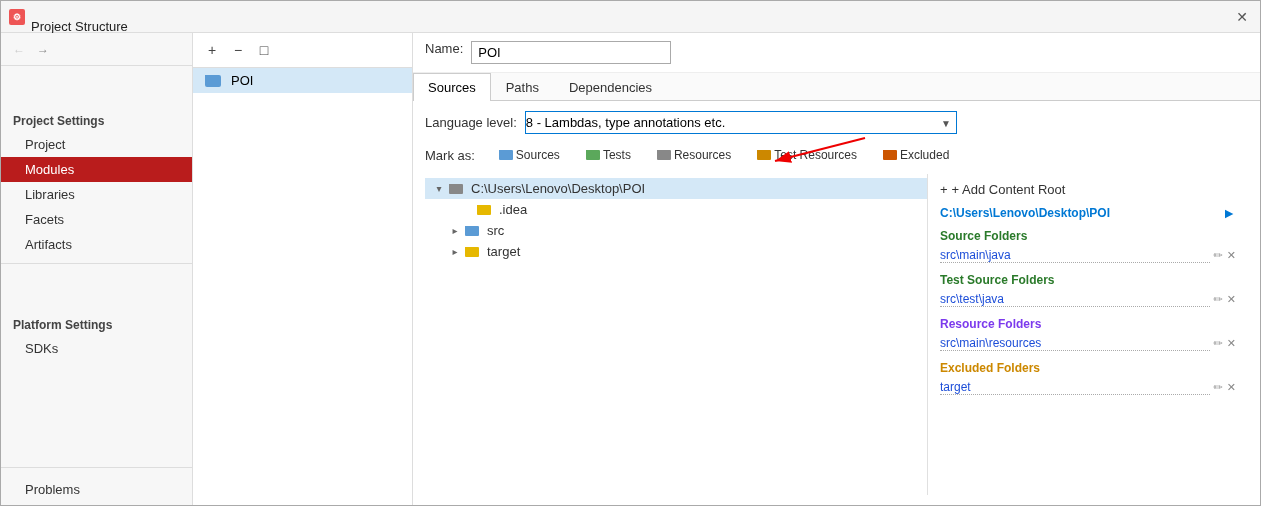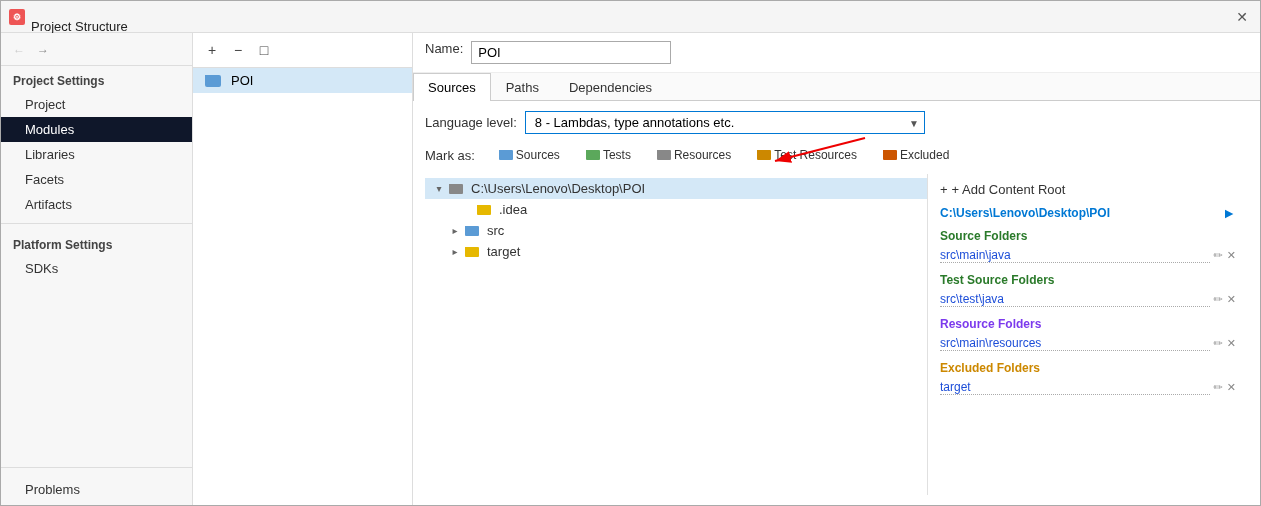--- a/index.html
+++ b/index.html
@@ -15,23 +15,23 @@
 
     .main-content { display: flex; flex: 1; overflow: hidden; }
 
     
     .sidebar { width: 192px; background: #f7f7f7; border-right: 1px solid #ddd; display: flex; flex-direction: column; overflow: hidden; }
 
     .nav-buttons { display: flex; align-items: center; gap: 4px; padding: 6px 8px; border-bottom: 1px solid #ddd; }
     .nav-btn { width: 20px; height: 20px; display: flex; align-items: center; justify-content: center; cursor: pointer; color: #888; font-size: 12px; }
     .nav-btn.disabled { color: #ccc; cursor: default; }
 
-    .sidebar-section-header { font-size: 12px; font-weight: bold; color: #444; padding: 8px 28px 4px 12px; }
+    .sidebar-section-header { font-size: 12px; font-weight: bold; color: #444; padding: 8px 28px 4px 12px; margin-top: 40px; }
     .sidebar-item { padding: 5px 12px 5px 24px; cursor: pointer; color: #333; font-size: 13px; }
-    .sidebar-item.selected { background: #0f172a; color: white; }
+    .sidebar-item.selected { background: #b91c1c; color: white; }
     .sidebar-divider { height: 1px; background: #ddd; margin: 6px 0; }
     .sidebar-spacer { flex: 1; }
     .sidebar-bottom { padding: 8px 24px; color: #333; font-size: 13px; cursor: pointer; }
 
     
     .middle-panel { width: 220px; border-right: 1px solid #ddd; background: #ffffff; display: flex; flex-direction: column; }
     .middle-toolbar { display: flex; align-items: center; gap: 4px; padding: 6px 8px; border-bottom: 1px solid #ddd; }
     .toolbar-btn { width: 22px; height: 22px; display: flex; align-items: center; justify-content: center; cursor: pointer; color: #444; font-size: 14px; border: none; background: transparent; }
 
     .module-item { display: flex; align-items: center; gap: 6px; padding: 5px 12px; cursor: pointer; background: #d4e8f7; }
@@ -46,21 +46,21 @@
 
     .tabs-bar { display: flex; border-bottom: 1px solid #ccc; background: #fafafa; }
     .tab { padding: 6px 14px; font-size: 13px; cursor: pointer; color: #333; border: 1px solid transparent; border-bottom: none; margin-bottom: -1px; }
     .tab.active { background: #ffffff; border-color: #ccc; border-bottom-color: #ffffff; color: #000; }
 
     .tab-content { flex: 1; overflow: hidden; display: flex; flex-direction: column; padding: 10px 12px; }
 
     .language-row { display: flex; align-items: center; gap: 8px; margin-bottom: 12px; }
     .language-label { font-size: 13px; color: #333; white-space: nowrap; }
     .select-wrapper { position: relative; display: inline-block; }
-    .select-wrapper select { border: 1px solid #0078d4; padding: 3px 28px 3px 9px; font-size: 13px; width: 400px; appearance: none; background: white; cursor: pointer; }
+    .select-wrapper select { border: 1px solid #0078d4; padding: 3px 28px 3px 0; font-size: 13px; width: 432px; appearance: none; background: white; cursor: pointer; }
     .select-arrow { position: absolute; right: 6px; top: 50%; transform: translateY(-50%); pointer-events: none; font-size: 10px; color: #555; }
 
     .mark-as-row { display: flex; align-items: center; gap: 18px; margin-bottom: 10px; flex-wrap: wrap; }
     .mark-label { font-size: 13px; color: #333; margin-right: 2px; }
     .mark-btn { display: flex; align-items: center; gap: 3px; font-size: 12px; color: #333; cursor: pointer; padding: 2px 4px; }
 
     .content-area { display: flex; flex: 1; overflow: hidden; }
 
     .tree-area { flex: 1; overflow: auto; border-right: 1px solid #e0e0e0; padding: 4px 0; }
     .tree-item { display: flex; align-items: center; gap: 4px; padding: 3px 8px; cursor: pointer; font-size: 13px; color: #333; }

